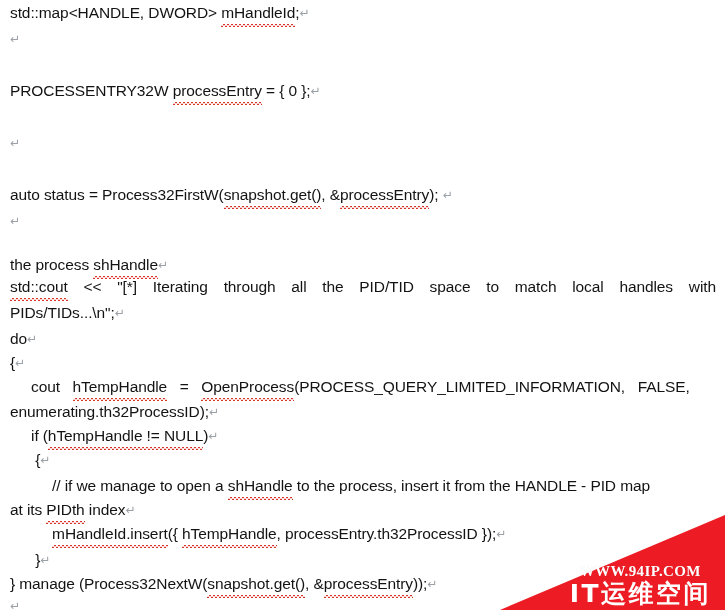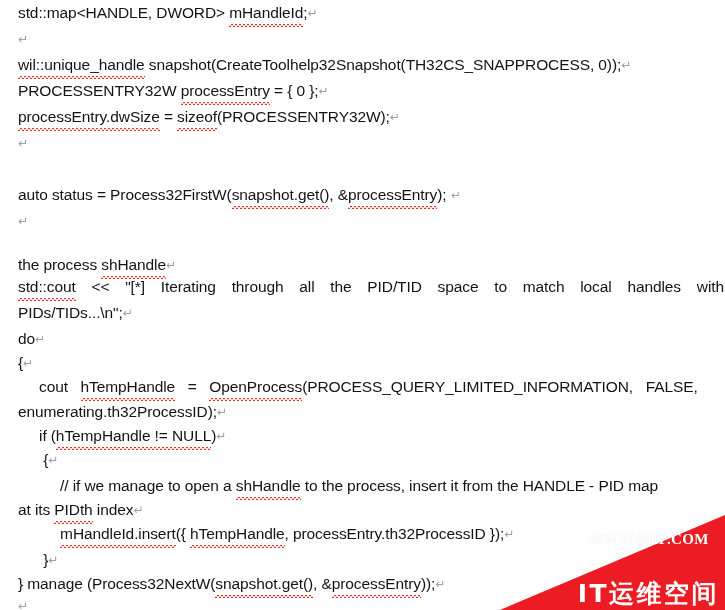--- a/index.html
+++ b/index.html
@@ -12,21 +12,21 @@
     width: 725px;
     height: 610px;
     background: #ffffff;
     overflow: hidden;
     font-family: "Liberation Sans", sans-serif;
   }
 
   
   #doc {
     position: absolute;
-    left: 12px;
+    left: 4px;
     top: 0;
     width: 685px;
     height: 610px;
     padding: 0;
     box-sizing: border-box;
   }
 
   .line {
     position: absolute;
     left: 6px;
@@ -90,60 +90,57 @@
   }
   #wm-triangle {
     position: absolute;
     left: 0;
     top: 0;
     width: 235px;
     height: 125px;
   }
   #wm-text {
     position: absolute;
-    right: 6px;
+    right: 14px;
     bottom: 2px;
     text-align: center;
     color: #ffffff;
   }
   #wm-url {
     font-family: "Liberation Serif", serif;
     font-weight: bold;
     font-size: 15px;
     letter-spacing: 0.4px;
     line-height: 17px;
     white-space: nowrap;
     text-shadow: 0 0 1px rgba(0,0,0,0.15);
   }
   #wm-cn {
     font-family: "DejaVu Sans", sans-serif;
     font-weight: bold;
     font-size: 25px;
     letter-spacing: 2.5px;
     line-height: 28px;
     white-space: nowrap;
-    margin-top: 32px;
   }
 </style>
 </head>
 <body>
 
 <div id="page">
 
   <div id="doc">
 
     <div class="line" style="top:0px"><span>std::map&lt;HANDLE, DWORD&gt; </span><span class="sq">mHandleId</span><span>;</span><span class="pmark">↵</span></div>
 
     <div class="line" style="top:26px"><span class="pmark">↵</span></div>
 
-    <div class="line" style="top:52px"><span class="sq">wil::unique_handle</span><span> snapshot(CreateToolhelp32Snapshot(TH32CS_SNAPPROCESS, 0));</span><span class="pmark">↵</span></div>
 
     <div class="line" style="top:78px"><span>PROCESSENTRY32W </span><span class="sq">processEntry</span><span> = { 0 };</span><span class="pmark">↵</span></div>
 
-    <div class="line" style="top:104px"><span class="sq">processEntry.dwSize</span><span> = </span><span class="sq">sizeof</span><span>(PROCESSENTRY32W);</span><span class="pmark">↵</span></div>
 
     <div class="line" style="top:130px"><span class="pmark">↵</span></div>
 
 
     <div class="line" style="top:182px"><span>auto status = Process32FirstW(</span><span class="sq">snapshot.get()</span><span>, &amp;</span><span class="sq">processEntry</span><span>); </span><span class="pmark">↵</span></div>
 
     <div class="line" style="top:208px"><span class="pmark">↵</span></div>
 
 
     <div class="line" style="top:252px"><span>the process </span><span class="sq">shHandle</span><span class="pmark">↵</span></div>

